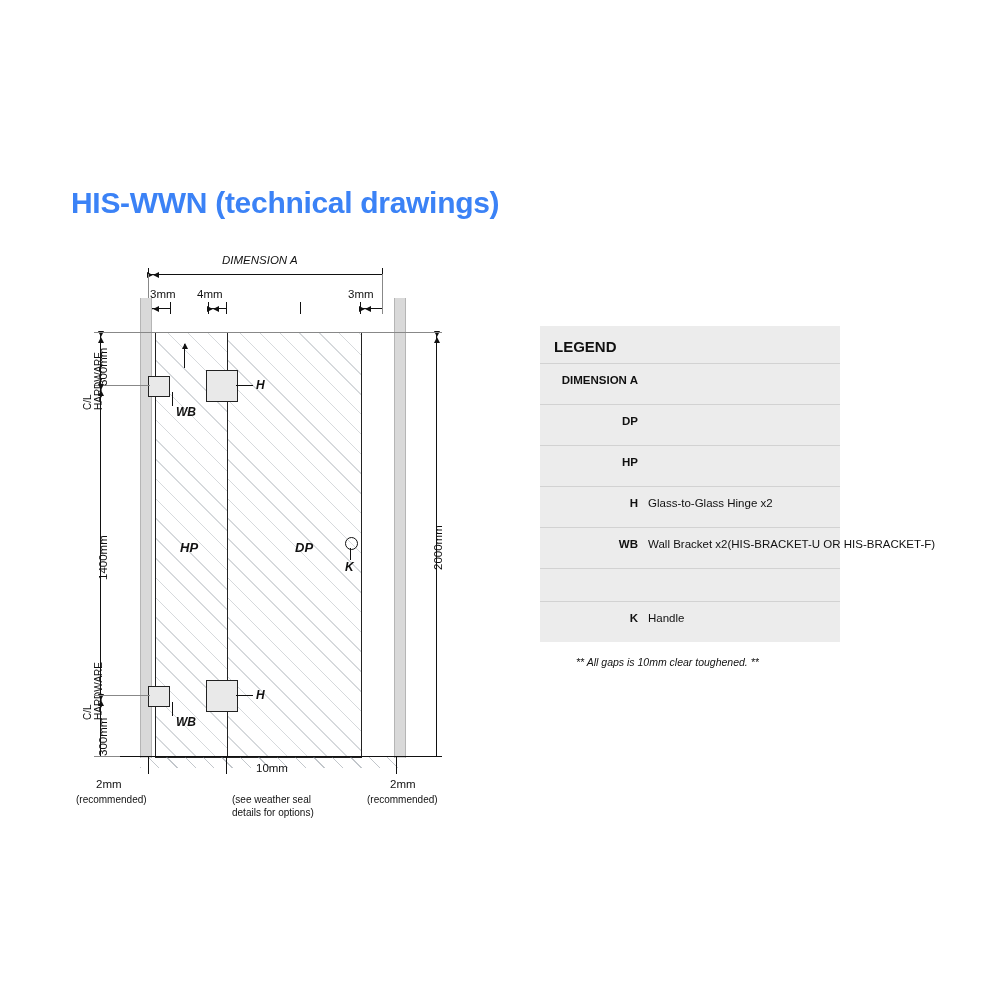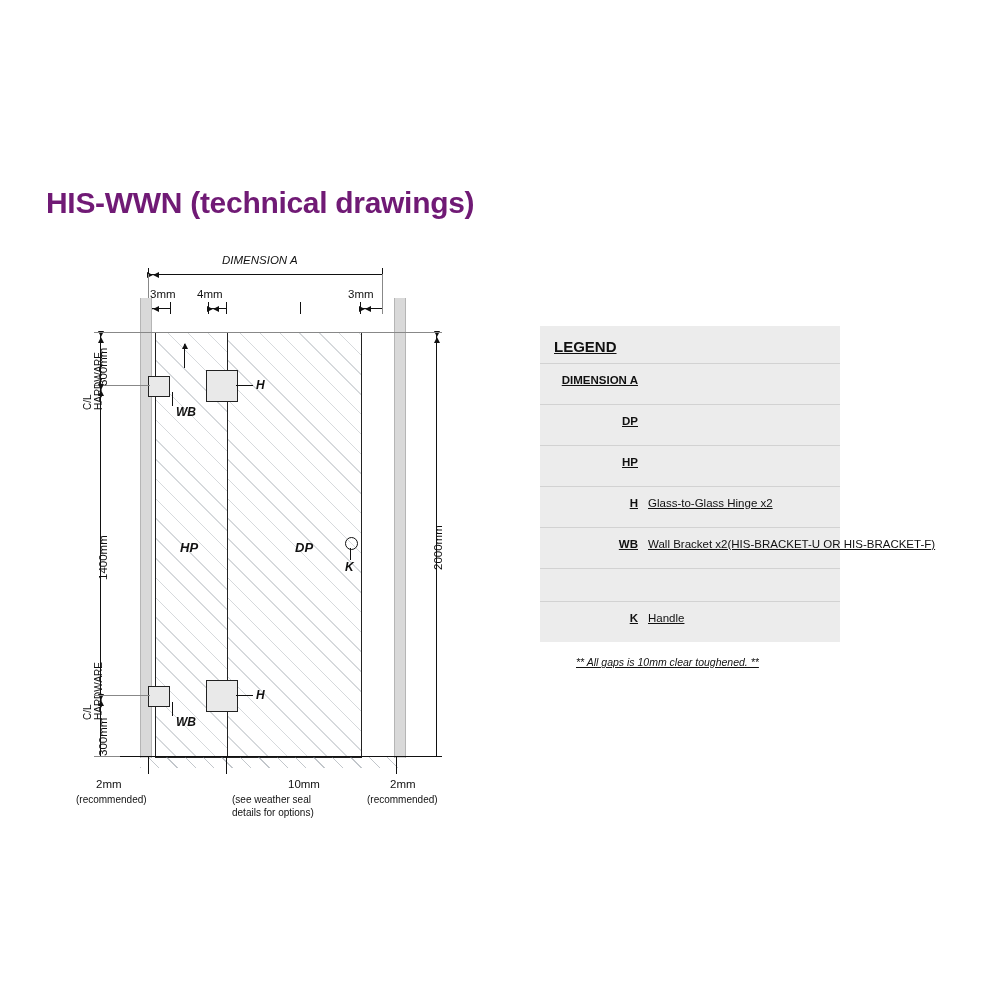--- a/index.html
+++ b/index.html
@@ -10,26 +10,26 @@
   body {
     width: 1000px;
     height: 1000px;
     position: relative;
     font-family: "Liberation Sans", sans-serif;
     color: #111111;
     overflow: hidden;
   }
   .page-title {
     position: absolute;
-    left: 46px;
+    left: 71px;
     top: 186px;
     font-size: 30px;
     font-weight: bold;
     letter-spacing: -0.3px;
-    color: #701a75;
+    color: #3b82f6;
   }
 
   
   #drawing {
     position: absolute;
     left: 60px;
     top: 240px;
     width: 460px;
     height: 600px;
   }
@@ -132,21 +132,20 @@
   .arrow-l::after { left: -1px; border-right: 6px solid #111; }
   .arrow-r::after { right: -1px; border-left: 6px solid #111; }
 
   
   #legend {
     position: absolute;
     left: 540px;
     top: 326px;
     width: 300px;
     background: #ececec;
-    text-decoration: underline;
   }
   #legend .legend-title {
     font-size: 15px;
     font-weight: bold;
     padding: 12px 14px 8px 14px;
   }
   .lrow {
     display: flex;
     align-items: flex-start;
     border-top: 1px solid #d2d2d2;
@@ -265,21 +264,21 @@
   <div class="line-h" style="left:60px; top:516px; width:322px;"></div>
   <div class="floor-hatch" style="left:80px; top:517px; width:264px; height:11px;"></div>
 
   <div class="line-v" style="left:88px; top:516px; height:18px;"></div>
   <div class="line-v" style="left:166px; top:516px; height:18px;"></div>
   <div class="line-v" style="left:336px; top:516px; height:18px;"></div>
 
   <div class="lbl" style="left:36px; top:538px;">2mm</div>
   <div class="lbl small" style="left:16px; top:554px;">(recommended)</div>
 
-  <div class="lbl" style="left:196px; top:538px;margin-left:32px;">10mm</div>
+  <div class="lbl" style="left:196px; top:522px;">10mm</div>
   <div class="lbl small" style="left:172px; top:554px; white-space:pre; line-height:1.25;">(see weather seal
 details for options)</div>
 
   <div class="lbl" style="left:330px; top:538px;">2mm</div>
   <div class="lbl small" style="left:307px; top:554px;">(recommended)</div>
 
 </div>
 
 <div id="legend">
   <div class="legend-title">LEGEND</div>

